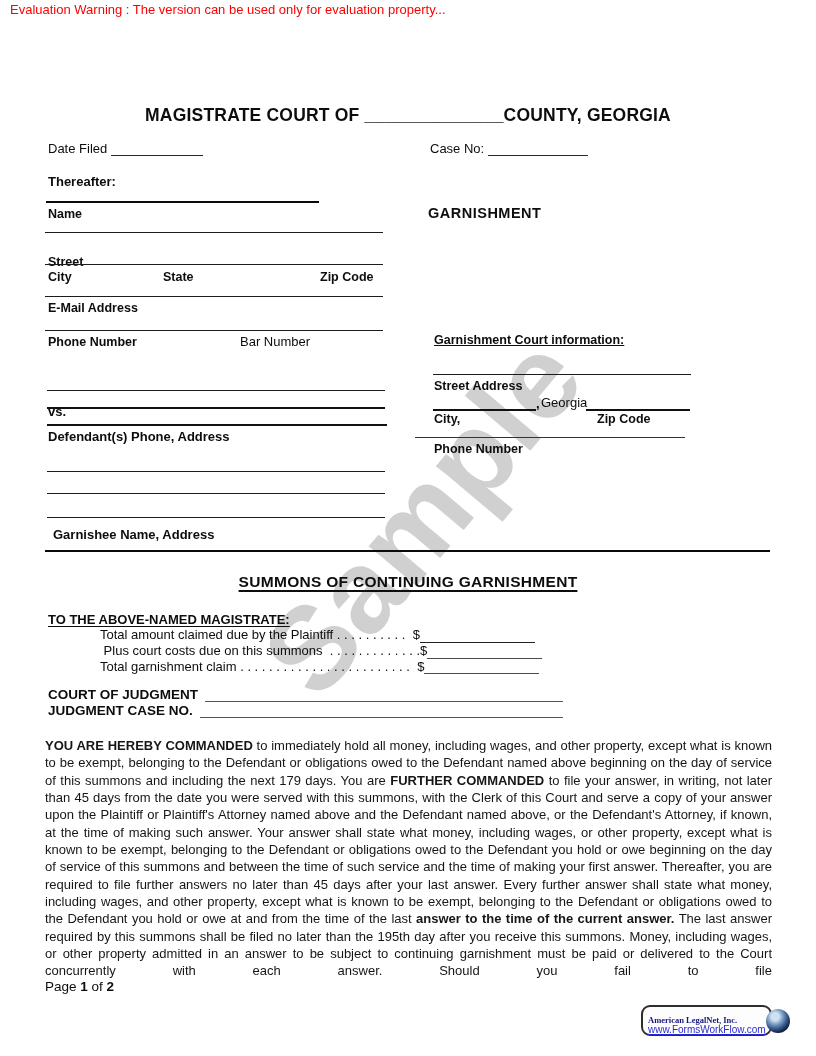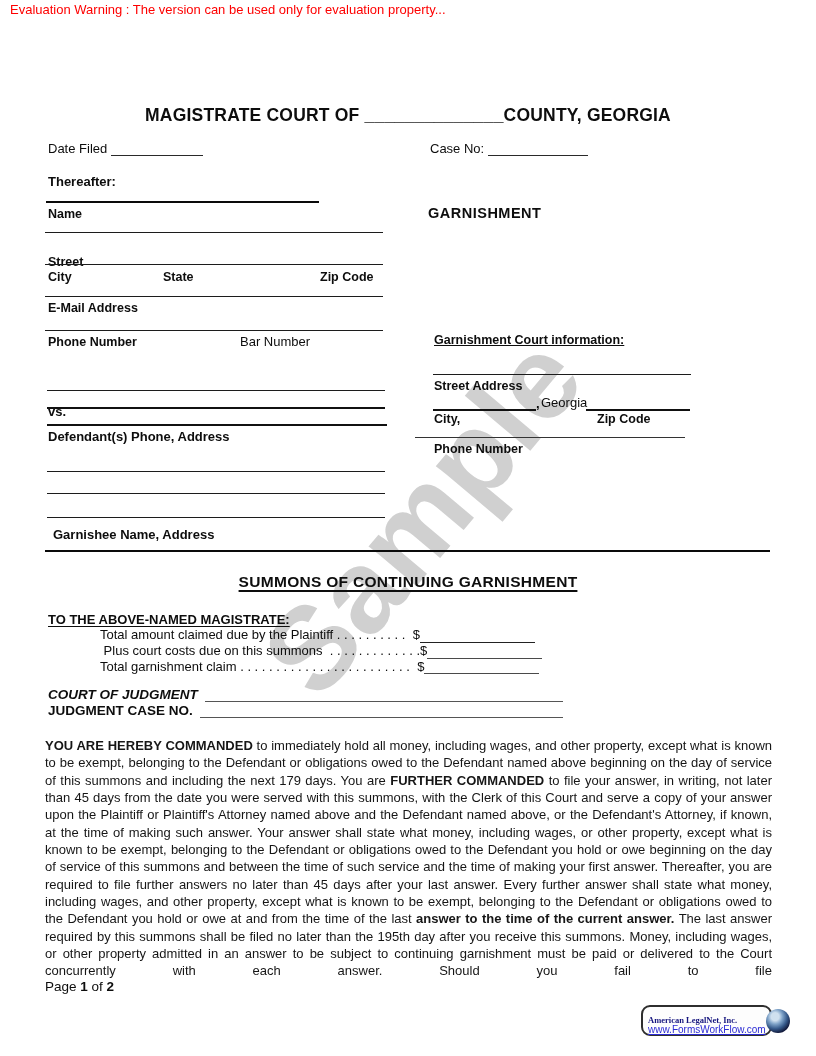--- a/index.html
+++ b/index.html
@@ -98,21 +98,21 @@
 
   <div class="abs summons-title" style="left:0;top:573px;"><span>SUMMONS OF CONTINUING GARNISHMENT</span></div>
   <div class="abs to-garnishee" style="left:48px;top:612px;">TO THE ABOVE-NAMED MAGISTRATE:</div>
 
   <div class="abs money" style="left:100px;top:627px;">
     <div class="money-row"><span>Total amount claimed due by the Plaintiff . . . . . . . . . .  $</span><span class="money-blank" style="border-bottom-color:#222;"></span></div>
     <div class="money-row"><span> Plus court costs due on this summons  . . . . . . . . . . . . .$</span><span class="money-blank"></span></div>
     <div class="money-row"><span>Total garnishment claim . . . . . . . . . . . . . . . . . . . . . . . .  $</span><span class="money-blank"></span></div>
   </div>
 
-  <div class="abs judg-row" style="left:48px;top:687px;font-style:italic;">
+  <div class="abs judg-row" style="left:48px;top:687px;">
       <span class="jlbl">COURT OF JUDGMENT</span>
       <span class="fill"></span>
     </div>
   <div class="abs judg-row" style="left:48px;top:703px;">
       <span class="jlbl">JUDGMENT CASE NO.</span>
       <span class="fill"></span>
     </div>
 
   <div class="abs bodytext" style="left:45px;top:737px;width:727px;"><b> YOU ARE HEREBY COMMANDED</b><span> to immediately hold all money, including wages, and other property, except what is known to be exempt, belonging to the Defendant or obligations owed to the Defendant named above beginning on the day of service of this summons and including the next 179 days. You are </span><b>FURTHER COMMANDED</b><span> to file your answer, in writing, not later than 45 days from the date you were served with this summons, with the Clerk of this Court and serve a copy of your answer upon the Plaintiff or Plaintiff's Attorney named above and the Defendant named above, or the Defendant's Attorney, if known, at the time of making such answer. Your answer shall state what money, including wages, or other property, except what is known to be exempt, belonging to the Defendant or obligations owed to the Defendant you hold or owe beginning on the day of service of this summons and between the time of such service and the time of making your first answer.  Thereafter, you are required to file further answers no later than 45 days after your last answer. Every further answer shall state what money, including wages, and other property, except what is known to be exempt, belonging to the Defendant or obligations owed to the Defendant you hold or owe at and from the time of the last </span><b>answer to the time of the current answer.</b><span> The last answer required by this summons shall be filed no later than the 195th day after you receive this summons. Money, including wages, or other property admitted in an answer to be subject to continuing garnishment  must be paid or delivered to the Court concurrently with each answer. Should you fail to file</span></div>
 

